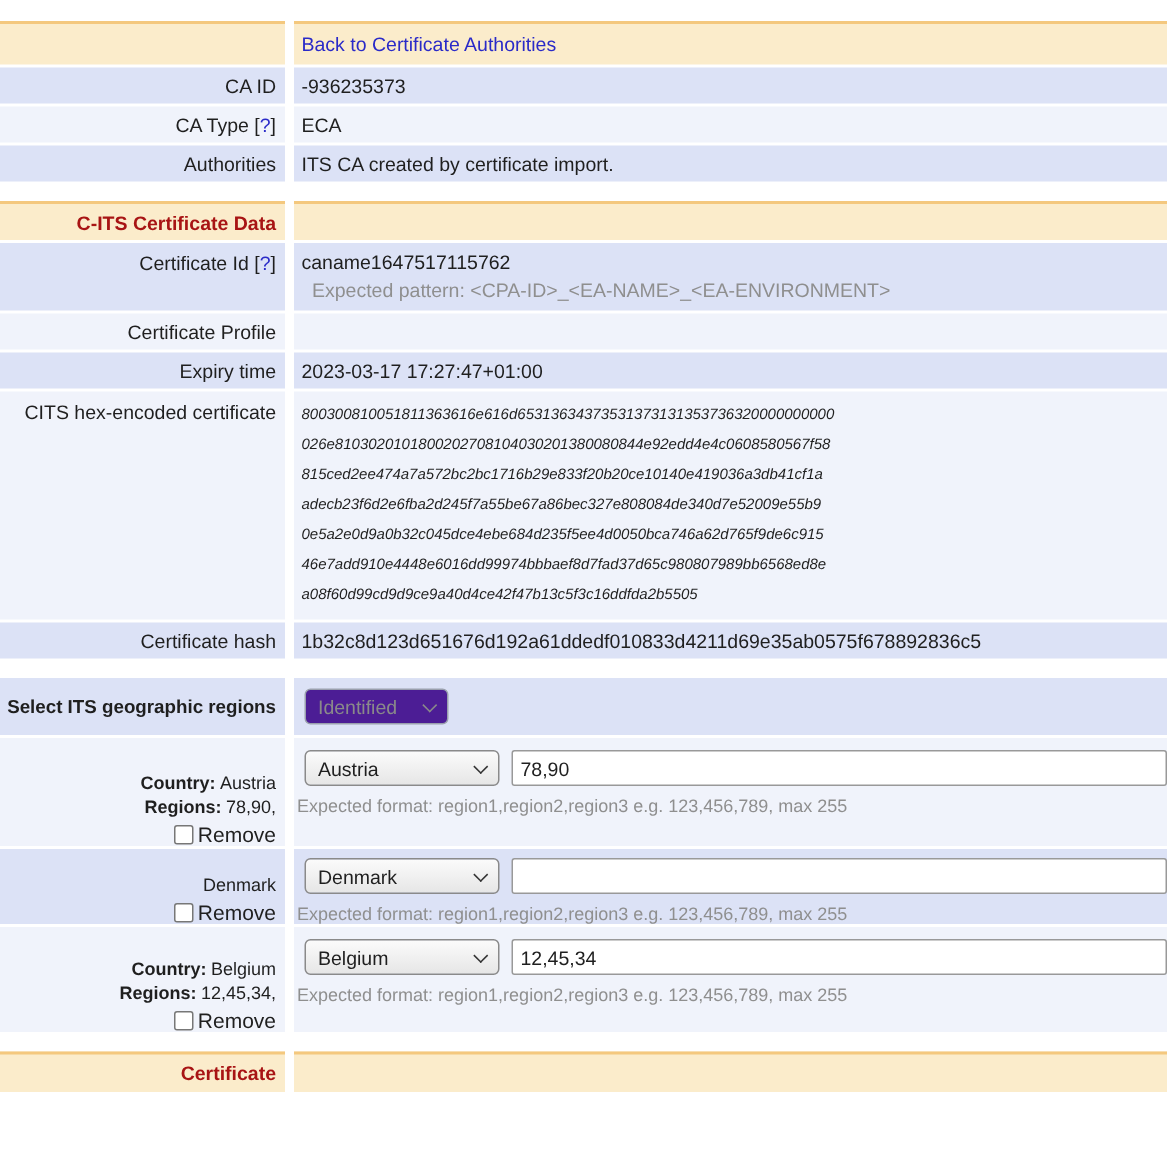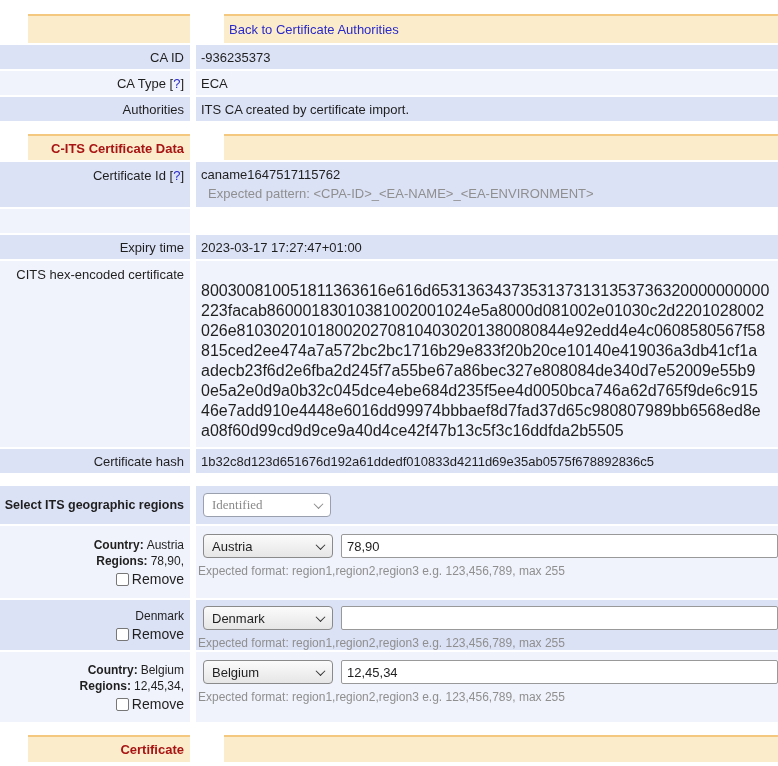--- a/index.html
+++ b/index.html
@@ -19,51 +19,51 @@
     font-family:"Liberation Sans", sans-serif;font-size:13px;color:var(--ink);
   }
   .content{padding-top:14px;}
   .section{margin-top:0;}
   .section + .section{margin-top:13px;}
   .row{display:grid;grid-template-columns:190px 1fr;column-gap:6px;margin-bottom:2px;}
   .row > div{background:var(--row-bg);}
   .row.cream{--row-bg:var(--cream);}
   .row.b1{--row-bg:var(--blue1);}
   .row.b2{--row-bg:var(--blue2);}
-  .row.bordered > div{border-top:2px solid var(--orange);margin-left:28px;}
+  .row.bordered > div{border-top:2px solid var(--orange);}
   .lbl{display:flex;align-items:center;justify-content:flex-end;text-align:right;padding-right:6px;min-height:24px;}
   .val{display:flex;align-items:center;padding-left:5px;min-height:24px;}
   .h29 .lbl,.h29 .val{min-height:29px;}
   .h26 .lbl,.h26 .val{min-height:26px;}
   .h27 .lbl,.h27 .val{min-height:27px;}
   .section-title{font-weight:bold;color:var(--red);}
   a.link{color:var(--link);text-decoration:none;cursor:pointer;}
   .help{color:var(--link);text-decoration:none;cursor:pointer;}
   .top-align .lbl{align-items:flex-start;padding-top:6px;}
   .val-block{display:block;padding:5px 0 6px 5px;}
   .hint{color:var(--gray);}
   .certid-hint{padding-left:7px;margin-top:4px;}
-  .hex-block{font-size:16px;line-height:20px;padding-top:20px;}
+  .hex-block{font-size:10px;line-height:20px;padding-top:6px;font-style:italic;}
   .hex-line{white-space:nowrap;}
   
-  .geo .lbl{flex-direction:column;align-items:flex-end;justify-content:center;font-size:12px;line-height:16px;}
+  .geo .lbl{flex-direction:column;align-items:flex-end;font-size:12px;line-height:16px;}
   .geo .lbl .sumline{white-space:nowrap;}
   .geo .lbl b{font-weight:bold;margin-right:3px;}
   .remove-line{display:flex;align-items:center;margin-top:2px;font-size:14px;}
   .checkbox{width:13px;height:13px;border:1px solid #777;border-radius:2px;background:#fff;display:inline-block;margin-right:3px;flex:none;cursor:pointer;}
   .geo .val{display:block;padding:8px 0 0 2px;}
   .geo.row-dk .val{padding-top:6px;}
   .ctrl-line{display:flex;align-items:center;margin-left:5px;}
   .select{
     width:130px;height:24px;flex:none;display:flex;align-items:center;justify-content:space-between;
     padding:0 8px;border:1px solid #8a8a8a;border-radius:4px;
     background:linear-gradient(#fbfbfb,#e6e6e6);cursor:pointer;
   }
   .select .chev{width:7px;height:7px;border-right:1.6px solid #333;border-bottom:1.6px solid #333;transform:rotate(45deg) translate(-1px,-1px);flex:none;}
-  .select.disabled{width:128px;background:#ffffff;color:#8a8a8a;border-color:#9aa0ad;font-family:Liberation Serif, serif;}
+  .select.disabled{width:96px;background:#4c1d95;color:#8a8a8a;border-color:#9aa0ad;}
   .select.disabled .chev{border-color:#8a8a8a;}
   .txt{
     height:24px;flex:1;margin-left:8px;margin-right:0;border:1px solid #999;border-radius:2px;
     padding:0 5px;font:13px "Liberation Sans",sans-serif;color:var(--ink);background:#fff;
   }
   .fmt-hint{font-size:12px;margin-top:6px;}
   .geo-select-row .lbl{font-weight:bold;font-size:12.5px;white-space:nowrap;padding-left:39px;}
   .geo-select-row .lbl,.geo-select-row .val{min-height:38px;}
   .geo-select-row .val{padding-left:7px;}
   .mh46 .lbl,.mh46 .val{min-height:46px;}
@@ -119,39 +119,41 @@
     <div class="row b1 top-align mh44">
       <div class="lbl">
         <span>Certificate Id</span>&nbsp;<span>[</span><a class="help">?</a><span>]</span>
       </div>
       <div class="val val-block">
         <div>caname1647517115762</div>
         <div class="hint certid-hint">Expected pattern: &lt;CPA-ID&gt;_&lt;EA-NAME&gt;_&lt;EA-ENVIRONMENT&gt;</div>
       </div>
     </div>
     <div class="row b2">
+      <div class="lbl">
+          <span>Certificate Profile</span>
+        </div>
       <div class="val">
           <span></span>
         </div>
     </div>
     <div class="row b1">
       <div class="lbl">
           <span>Expiry time</span>
         </div>
       <div class="val">
           <span>2023-03-17 17:27:47+01:00</span>
         </div>
     </div>
     <div class="row b2 top-align">
       <div class="lbl">
           <span>CITS hex-encoded certificate</span>
         </div>
       <div class="val val-block hex-block">
         <div class="hex-line">800300810051811363616e616d65313634373531373131353736320000000000</div>
-        <div class="hex-line">223facab86000183010381002001024e5a8000d081002e01030c2d2201028002</div>
         <div class="hex-line">026e8103020101800202708104030201380080844e92edd4e4c0608580567f58</div>
         <div class="hex-line">815ced2ee474a7a572bc2bc1716b29e833f20b20ce10140e419036a3db41cf1a</div>
         <div class="hex-line">adecb23f6d2e6fba2d245f7a55be67a86bec327e808084de340d7e52009e55b9</div>
         <div class="hex-line">0e5a2e0d9a0b32c045dce4ebe684d235f5ee4d0050bca746a62d765f9de6c915</div>
         <div class="hex-line">46e7add910e4448e6016dd99974bbbaef8d7fad37d65c980807989bb6568ed8e</div>
         <div class="hex-line">a08f60d99cd9d9ce9a40d4ce42f47b13c5f3c16ddfda2b5505</div>
       </div>
     </div>
     <div class="row b1">
       <div class="lbl">

